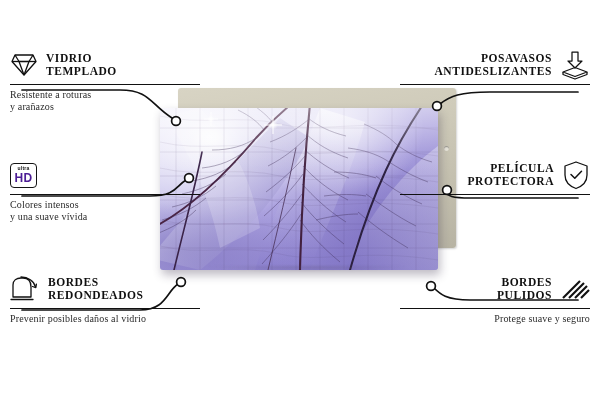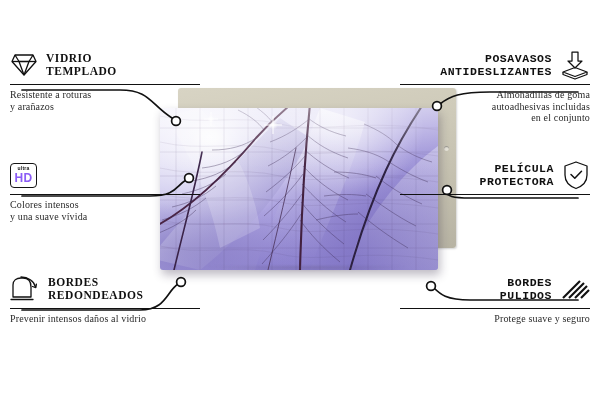--- a/index.html
+++ b/index.html
@@ -82,21 +82,21 @@
   
   .feature { position: absolute; }
   .feature.left  { left: 10px;  width: 190px; text-align: left; }
   .feature.right { right: 10px; width: 190px; text-align: right; }
 
   .f-head {
     display: flex; align-items: center; gap: 8px;
     min-height: 34px;
   }
   .feature.left  .f-head { justify-content: flex-start; }
-  .feature.right .f-head { justify-content: flex-end; font-family: Liberation Mono, monospace; }
+  .feature.right .f-head { justify-content: flex-end; }
 
   .f-title {
     font-size: 11.5px; font-weight: bold; letter-spacing: .55px;
     line-height: 13px; color: #101010; text-transform: uppercase;
     white-space: pre-line;
   }
   .f-rule {
     height: 1.4px; background: #111; margin: 2px 0 4px 0; width: 100%;
   }
   .f-desc {
@@ -109,21 +109,21 @@
   .hd-badge {
     width: 27px; height: 25px; border: 1.4px solid #141414; border-radius: 4px;
     display: flex; flex-direction: column; align-items: center; justify-content: center;
     line-height: 1;
   }
   .hd-badge .ultra {
     font-size: 5px; font-weight: bold; letter-spacing: .2px; color: #141414;
     font-family: "Liberation Sans", sans-serif;
   }
   .hd-badge .hd {
-    font-size: 12px; font-weight: bold; color: #8b5cf6; letter-spacing: .3px;
+    font-size: 12px; font-weight: bold; color: #4c1d95; letter-spacing: .3px;
     font-family: "Liberation Sans", sans-serif; margin-top: 1px;
   }
 </style>
 </head>
 <body>
 
 <div id="stage">
 
   <div id="product-area">
 
@@ -280,39 +280,36 @@
           <path d="M3,21 V9 C3,4.5 6.5,2 11,2 H13 C18.5,2 21,6 21,11 V21 Z"></path>
           <path d="M1,23.5 H23"></path>
           <path d="M11,1 C18,1 24,5 25.5,11"></path>
           <path d="M22.5,10.5 L25.8,11.6 L26.4,8.2"></path>
         </g>
       </svg>
       <div class="f-title">BORDES
 REDONDEADOS</div>
     </div>
     <div class="f-rule"></div>
-    <div class="f-desc">Prevenir intensos daños al vidrio</div>
+    <div class="f-desc">Prevenir posibles daños al vidrio</div>
   </div>
 
   <div class="feature right" style="top:48px;">
     <div class="f-head">
       <div class="f-title">POSAVASOS
 ANTIDESLIZANTES</div>
       <svg class="f-icon" width="30" height="30" viewBox="0 0 30 30">
         <g fill="none" stroke="#111" stroke-width="1.25" stroke-linejoin="round">
           <path d="M12,2 H18 V11 H22 L15,18 L8,11 H12 Z"></path>
           <path d="M15,17.5 L27,22 L15,26.5 L3,22 Z"></path>
           <path d="M3,22 V24.5 L15,29 L27,24.5 V22"></path>
         </g>
       </svg>
     </div>
     <div class="f-rule"></div>
-    <div class="f-desc">Almohadillas de goma
-autoadhesivas incluidas
-en el conjunto</div>
   </div>
 
   <div class="feature right" style="top:158px;">
     <div class="f-head">
       <div class="f-title">PELÍCULA
 PROTECTORA</div>
       <svg class="f-icon" width="28" height="30" viewBox="0 0 28 30">
         <g fill="none" stroke="#111" stroke-width="1.3" stroke-linejoin="round" stroke-linecap="round">
           <path d="M14,2 L25,6 V15 C25,22 19.5,26.5 14,28.5 C8.5,26.5 3,22 3,15 V6 Z"></path>
           <path d="M9,14.5 L12.8,18.3 L19.5,11.2" stroke-width="1.5"></path>

